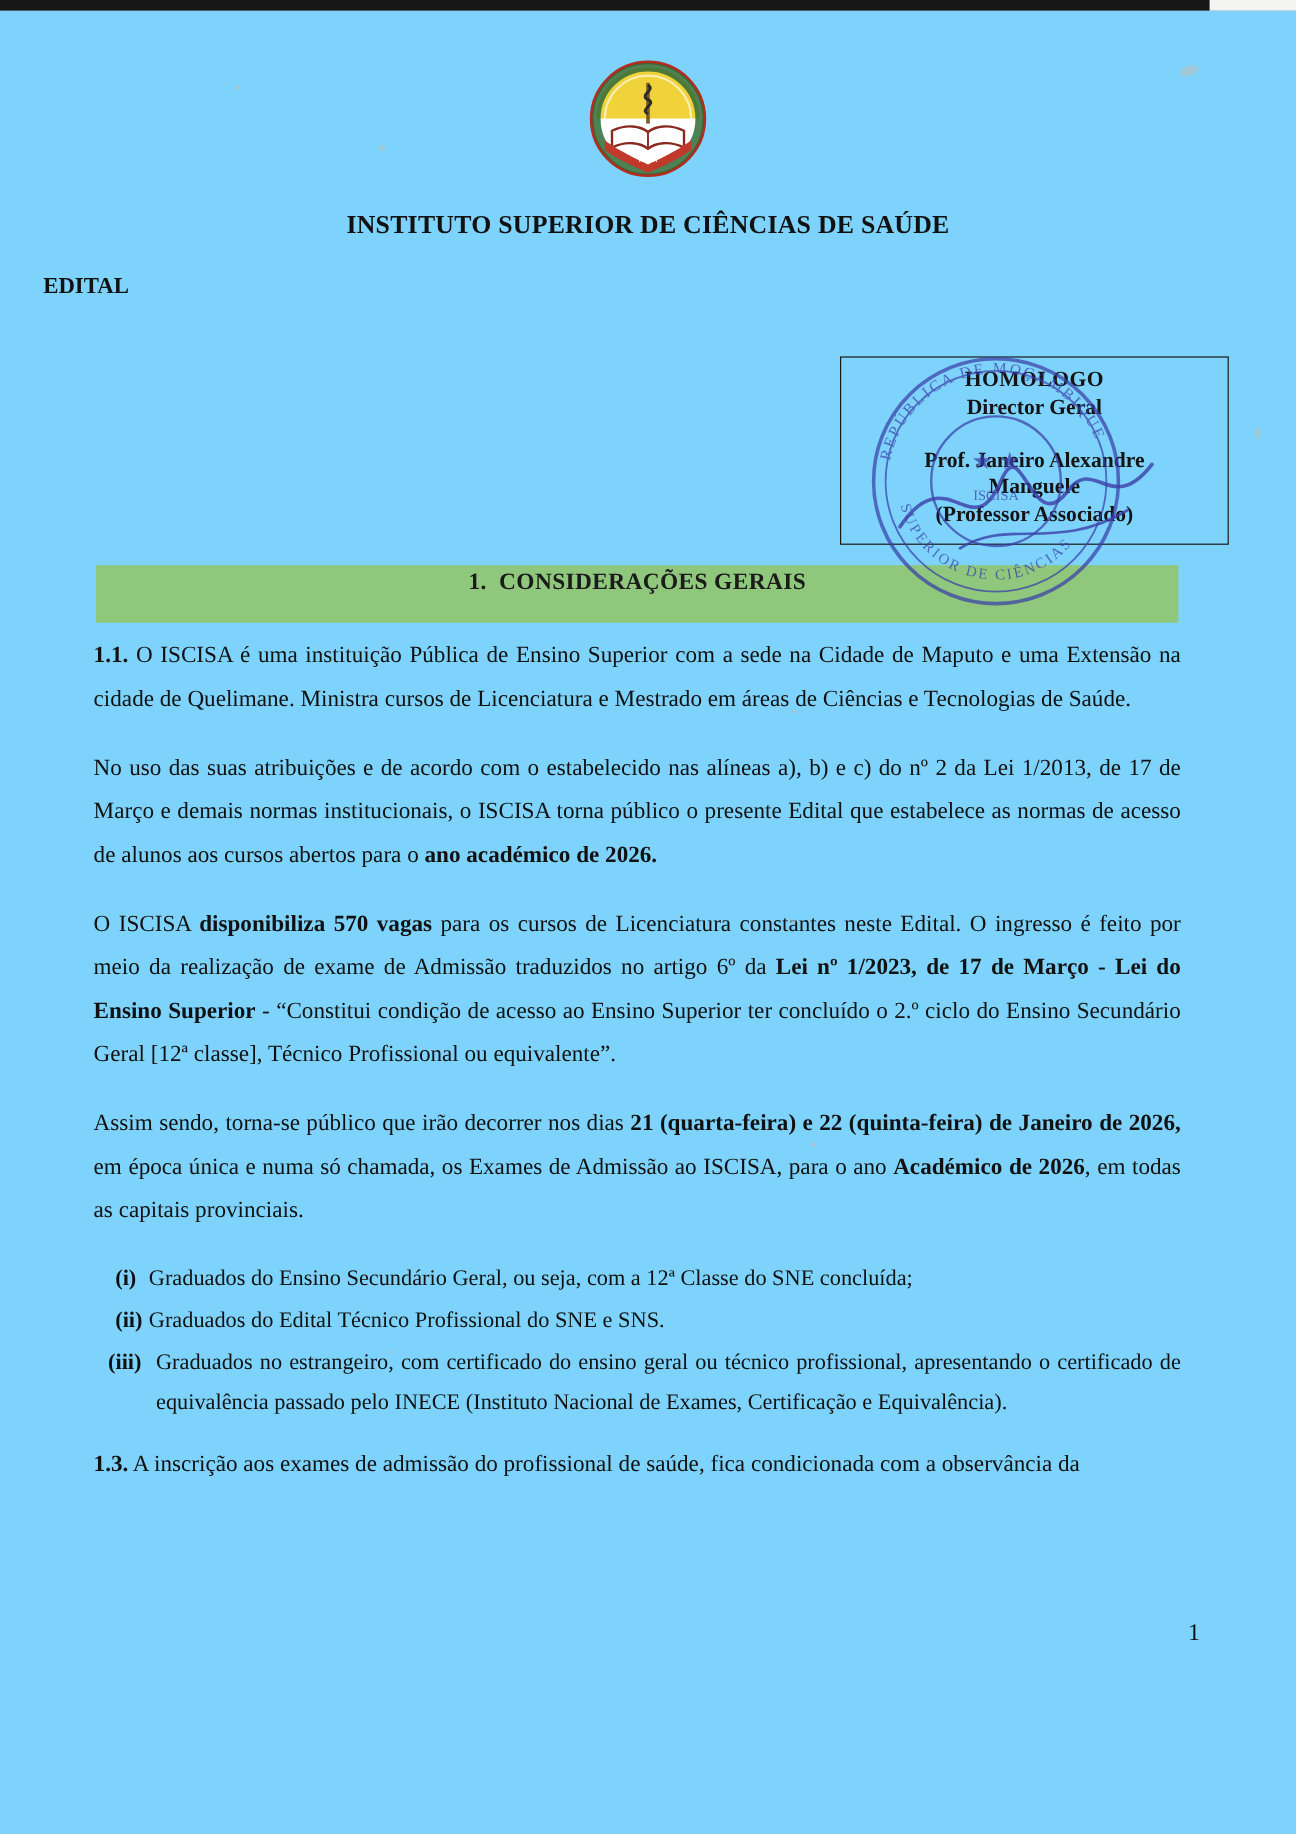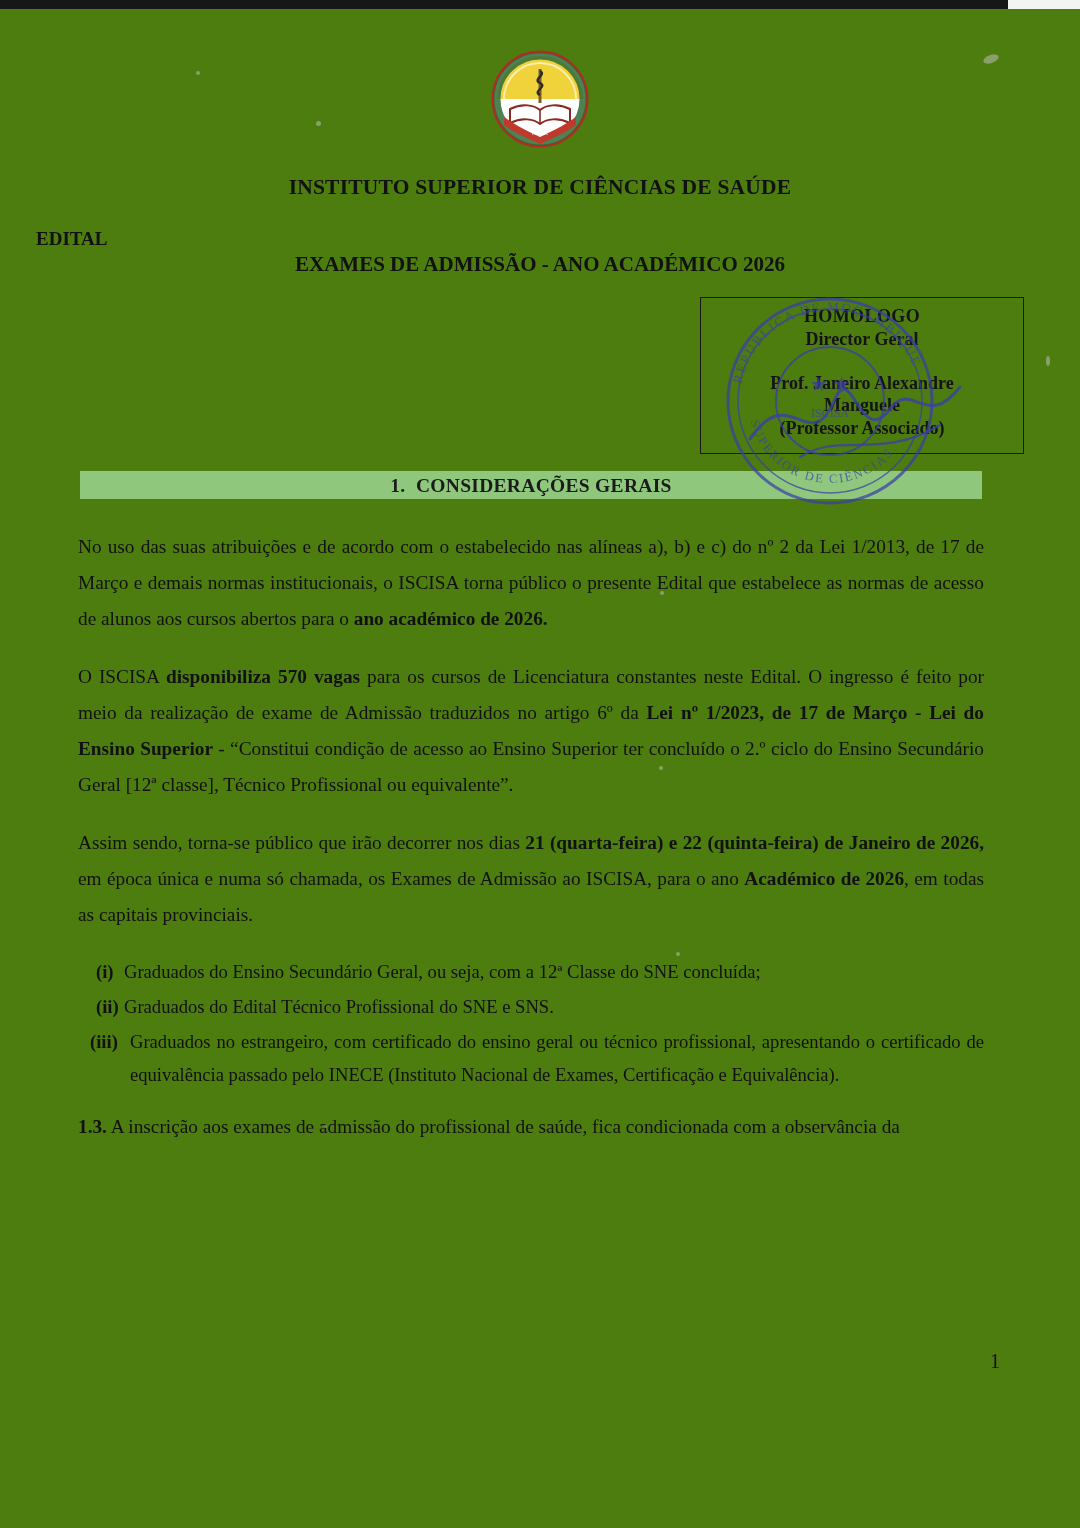--- a/index.html
+++ b/index.html
@@ -30,21 +30,21 @@
     width: 72px;
     height: 9px;
     background: #f4f4f2;
   }
 
   .page {
     position: absolute;
     top: 9px; left: 0;
     width: 1080px;
     height: 1519px;
-    background: #4d7c0f;
+    background: #7dd3fc;
   }
 
   
   .logo-wrap {
     position: absolute;
     top: 38px;
     left: 0;
     width: 1080px;
     text-align: center;
   }
@@ -130,21 +130,21 @@
     pointer-events: none;
     opacity: .8;
   }
 
   
   .section-bar {
     position: absolute;
     top: 462px;
     left: 80px;
     width: 902px;
-    height: 28px;
+    height: 48px;
     background: #8fc87d;
   }
   .section-bar .txt {
     position: absolute;
     top: 4px;
     left: 0; width: 902px;
     text-align: center;
     font-weight: bold;
     font-size: 19.5px;
     color: #1b1b1b;
@@ -227,21 +227,20 @@
         <path d="M52 63 L52 77" stroke="#8a2a1f" stroke-width="1.6"></path>
 
         <path d="M16 70 C30 80 44 86 52 90 C60 86 74 80 88 70 L88 78 C74 88 60 93 52 97 C44 93 30 88 16 78 Z" fill="#c0392b"></path>
         <text x="52" y="88" font-size="5" fill="#ffffff" text-anchor="middle" font-family="Liberation Serif, serif">ISCISA</text>
       </svg>
     </div>
   </div>
 
   <div class="inst-title">INSTITUTO SUPERIOR DE CIÊNCIAS DE SAÚDE</div>
   <div class="edital">EDITAL</div>
-  <div class="exames">EXAMES DE ADMISSÃO - ANO ACADÉMICO 2026</div>
 
   <div class="stamp-box">
     <div class="line l1">HOMOLOGO</div>
     <div class="line l2">Director Geral</div>
     <div class="line l3">Prof. Janeiro Alexandre</div>
     <div class="line l4">Manguele</div>
     <div class="line l5">(Professor Associado)</div>
   </div>
 
   <svg class="seal" viewBox="0 0 236 220">
@@ -266,20 +265,23 @@
   </svg>
 
   <div class="section-bar">
     <div class="txt">
       <span>1.</span>&nbsp;&nbsp;<span>CONSIDERAÇÕES GERAIS</span>
     </div>
   </div>
 
   <div class="body">
 
+    <p>
+      <b>1.1.</b><span> O ISCISA é uma instituição Pública de Ensino Superior com a sede na Cidade de Maputo e uma Extensão na cidade de Quelimane. Ministra cursos de Licenciatura e Mestrado em áreas de Ciências e Tecnologias de Saúde.</span>
+    </p>
 
     <p>
       <span>No uso das suas atribuições e de acordo com o estabelecido nas alíneas a), b) e c) do nº 2 da Lei 1/2013, de 17 de Março e demais normas institucionais, o ISCISA torna público o presente Edital que estabelece as normas de acesso de alunos aos cursos abertos para o </span><b>ano académico de 2026.</b>
     </p>
 
     <p>
       <span>O ISCISA </span><b>disponibiliza 570 vagas</b><span> para os cursos de Licenciatura constantes neste Edital. O ingresso é feito por meio da realização de exame de Admissão traduzidos no artigo 6º da </span><b>Lei nº 1/2023, de 17 de Março - Lei do Ensino Superior</b><span> - “Constitui condição de acesso ao Ensino Superior ter concluído o 2.º ciclo do Ensino Secundário Geral [12ª classe], Técnico Profissional ou equivalente”.</span>
     </p>
 
     <p>

